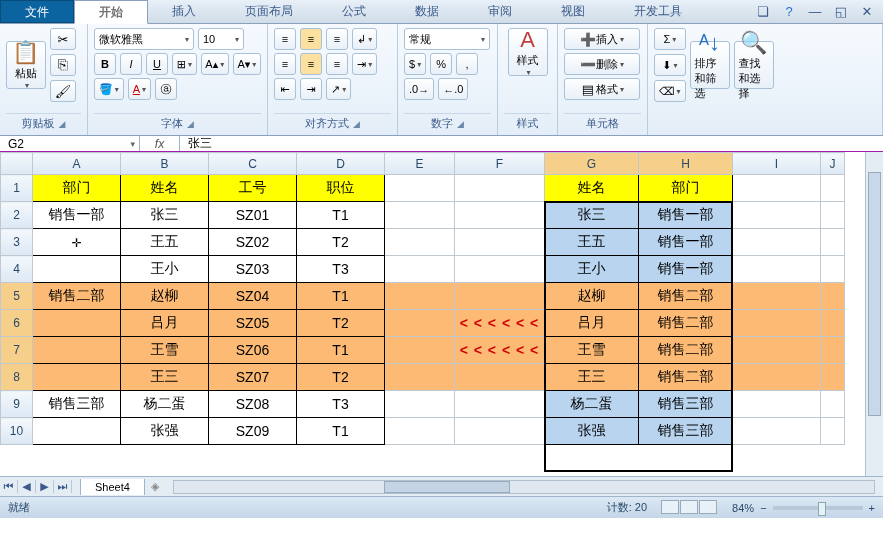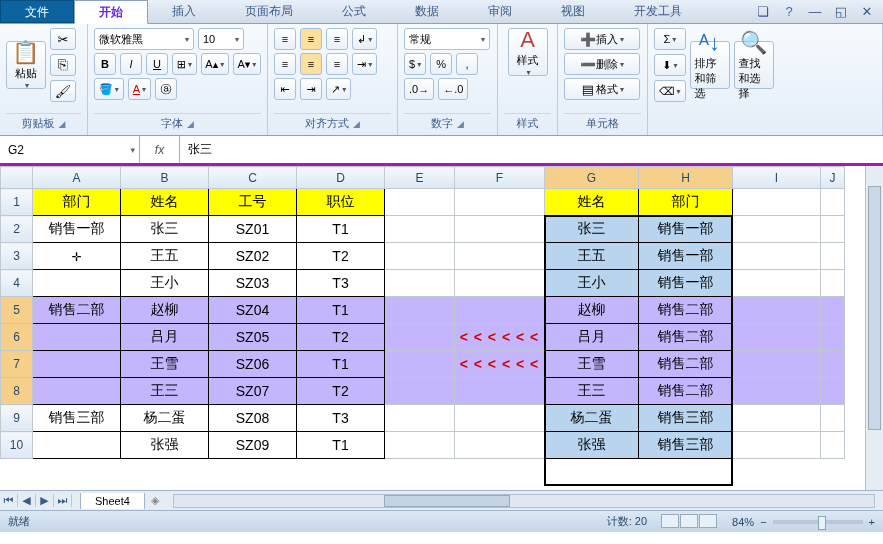--- a/index.html
+++ b/index.html
@@ -1,56 +1,56 @@
 <!DOCTYPE html>
 <html><head>
 <meta charset="utf-8">
 <style>
 *{box-sizing:border-box;margin:0;padding:0;font-family:"Microsoft YaHei","微软雅黑",sans-serif}
 body{width:883px;height:544px;background:#fff;overflow:hidden;font-size:12px;position:relative}
 .menubar{height:24px;background:linear-gradient(#e8f0f8,#d0dce8);display:flex;align-items:stretch;border-bottom:1px solid #8ba0bc}
 .menubar .tab{padding:3px 24px;color:#3a5a8a;cursor:pointer;border-right:1px solid transparent}
 .menubar .tab.file{background:#0b64a0;color:#fff;border:1px solid #084d7a}
-.menubar .tab.active{background:#fff;border:1px solid #8ba0bc;border-bottom:1px solid #fff;color:#6d28d9;font-weight:bold;margin-bottom:-1px}
+.menubar .tab.active{background:#fff;border:1px solid #8ba0bc;border-bottom:1px solid #fff;color:#737373;font-weight:bold;margin-bottom:-1px}
 .menubar .right{margin-left:auto;display:flex;align-items:center;gap:10px;padding-right:8px;color:#3a5a8a}
 .ribbon{height:112px;background:linear-gradient(#f6fafe,#e4eef8);border-bottom:1px solid #8ba0bc;display:flex}
 .group{border-right:1px solid #b9cde0;padding:4px 6px 2px;display:flex;flex-direction:column;justify-content:space-between}
 .group-body{display:flex;flex-direction:column;gap:3px}
 .group-label{text-align:center;color:#3a5a8a;font-size:11px;padding:2px 0;border-top:1px solid #c8d8e8;display:flex;justify-content:center;align-items:center;gap:4px}
 .group-label .corner{font-size:9px;color:#6a88aa}
 .row{display:flex;align-items:center;gap:4px}
 .btn{height:22px;min-width:22px;border:1px solid #a8c0d8;background:linear-gradient(#fff,#e8f0f8);display:flex;align-items:center;justify-content:center;border-radius:3px;font-size:11px;cursor:pointer;padding:0 4px}
 .btn.big{height:48px;width:40px;flex-direction:column;font-size:11px}
 .btn.drop::after{content:"▾";font-size:8px;margin-left:2px;color:#555}
 .combo{height:22px;border:1px solid #a8c0d8;background:#fff;display:flex;align-items:center;padding:0 4px;border-radius:3px;font-size:11px}
 .combo::after{content:"▾";font-size:8px;margin-left:auto;color:#555}
 .icon{width:16px;height:16px;display:inline-flex;align-items:center;justify-content:center;font-size:13px}
 .bigicon{font-size:22px}
 
-.fxbar{height:30px;border-bottom:3px solid #a21caf;display:flex;align-items:stretch}
+.fxbar{height:16px;border-bottom:1px solid #a21caf;display:flex;align-items:stretch}
 .namebox{width:140px;border-right:1px solid #a0b4cc;display:flex;align-items:center;padding:0 8px;background:#fff;position:relative}
 .namebox::after{content:"▾";position:absolute;right:4px;font-size:9px;color:#666}
 .fxlabel{width:40px;display:flex;align-items:center;justify-content:center;font-style:italic;color:#555;border-right:1px solid #a0b4cc}
 .fxinput{flex:1;padding:0 8px;display:flex;align-items:center;background:#fff}
 
 .gridwrap{position:relative;height:324px;overflow:hidden;background:#fff}
 .grid{border-collapse:collapse;table-layout:fixed}
 .grid th,.grid td{border:1px solid #c0c8d0;height:27px;text-align:center;font-size:14px;padding:0;overflow:hidden;white-space:nowrap}
 .grid th{background:linear-gradient(#f4f8fc,#dce8f4);color:#2a4a6a;font-weight:normal;height:22px;font-size:12px}
 .grid th.corner{width:32px}
 .grid .rowh{width:32px;background:linear-gradient(#f4f8fc,#dce8f4);color:#2a4a6a;font-size:12px}
 .colA,.colB,.colC,.colD{width:88px}
 .colE{width:70px}
 .colF{width:90px}
 .colG,.colH{width:94px}
 .colI{width:88px}
 .colJ{width:24px}
 .hdr-yellow{background:#ffff00 !important;color:#000}
 .sel-colh{background:#f6d08a !important}
-.orange td{background:#c4b5fd}
+.orange td{background:#fdba74}
 .grid .rowh.orange-r{background:#f6d08a}
 .g-blue{background:#b8d4ee}
 .g-gray{background:#a8b8c8}
 .border-strong{border:1px solid #000 !important}
 .redarrows{color:#d00000;font-weight:bold;letter-spacing:1px}
 .sheet-tabs{height:20px;background:#e4ecf4;border-top:1px solid #a0b4cc;display:flex;align-items:center;font-size:11px}
 .sheet-nav{display:flex}
 .sheet-nav span{width:18px;text-align:center;color:#3a5a8a;cursor:pointer;border-right:1px solid #b8c8d8}
 .sheet-tab{padding:2px 14px;background:#fff;border:1px solid #a0b4cc;border-bottom:none;border-top:none;margin-left:8px}
 .hscroll{flex:1;margin:0 8px;height:14px;background:#dfe8f0;position:relative;border:1px solid #b0c0d0}

